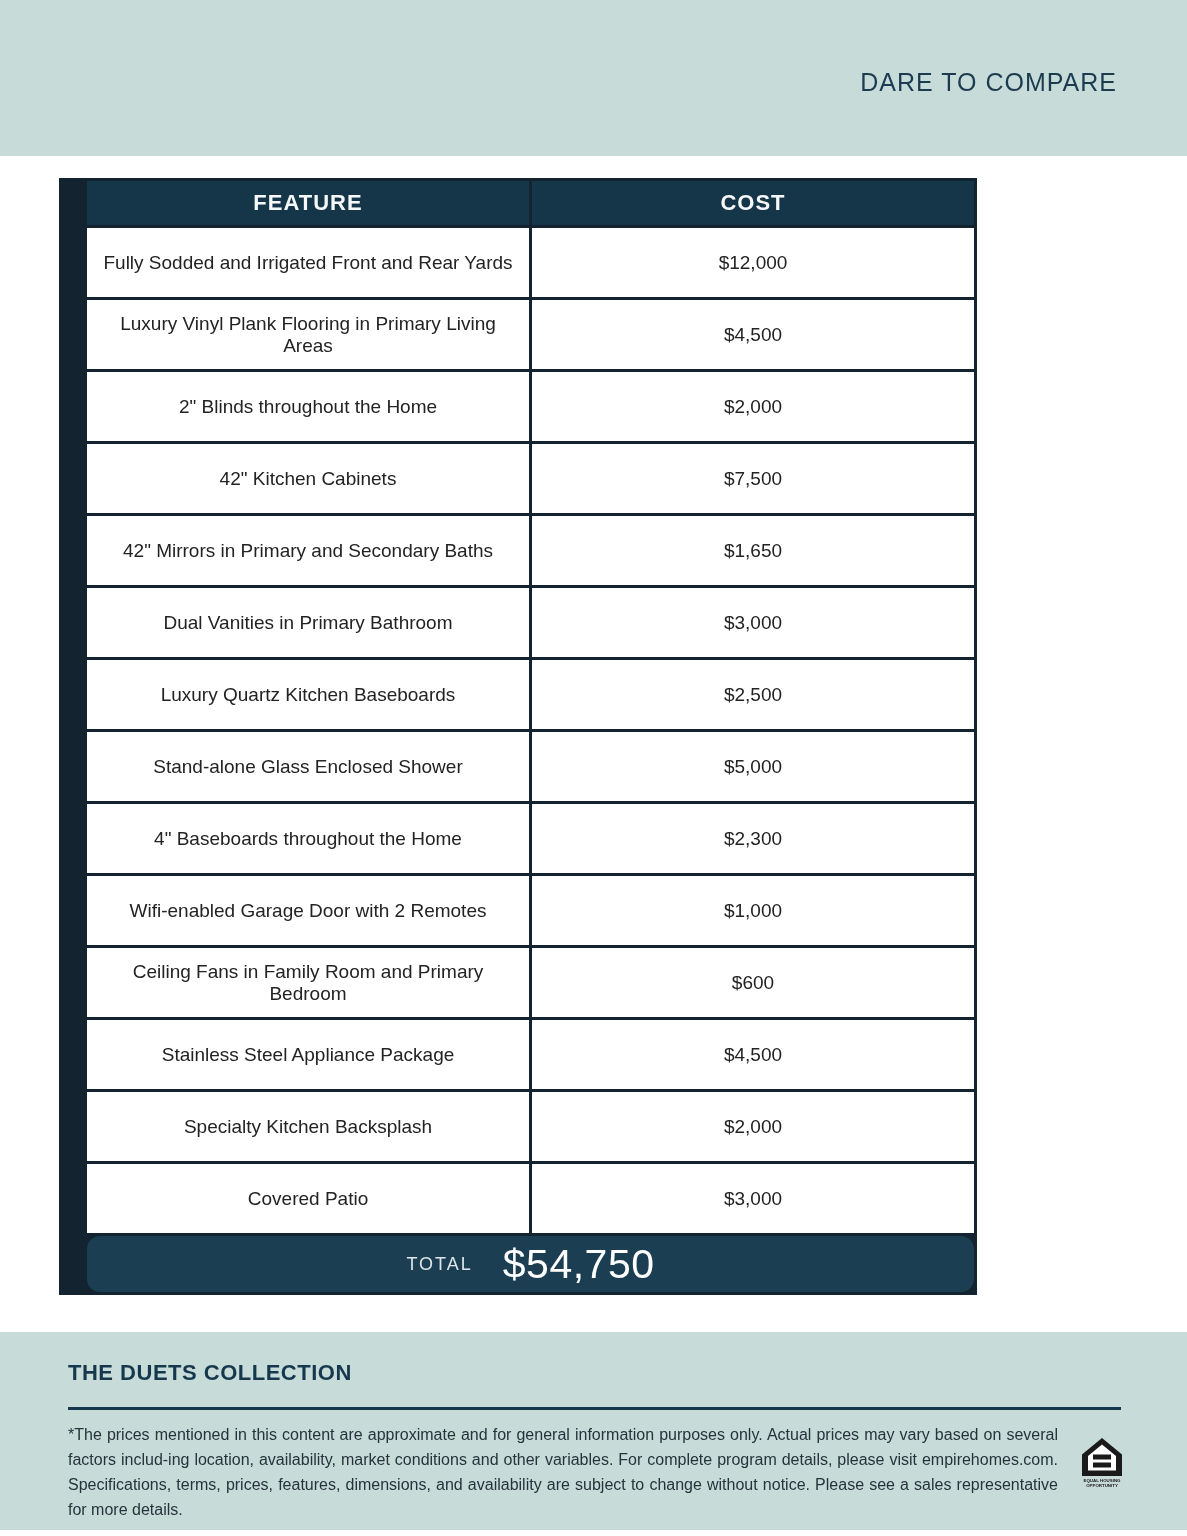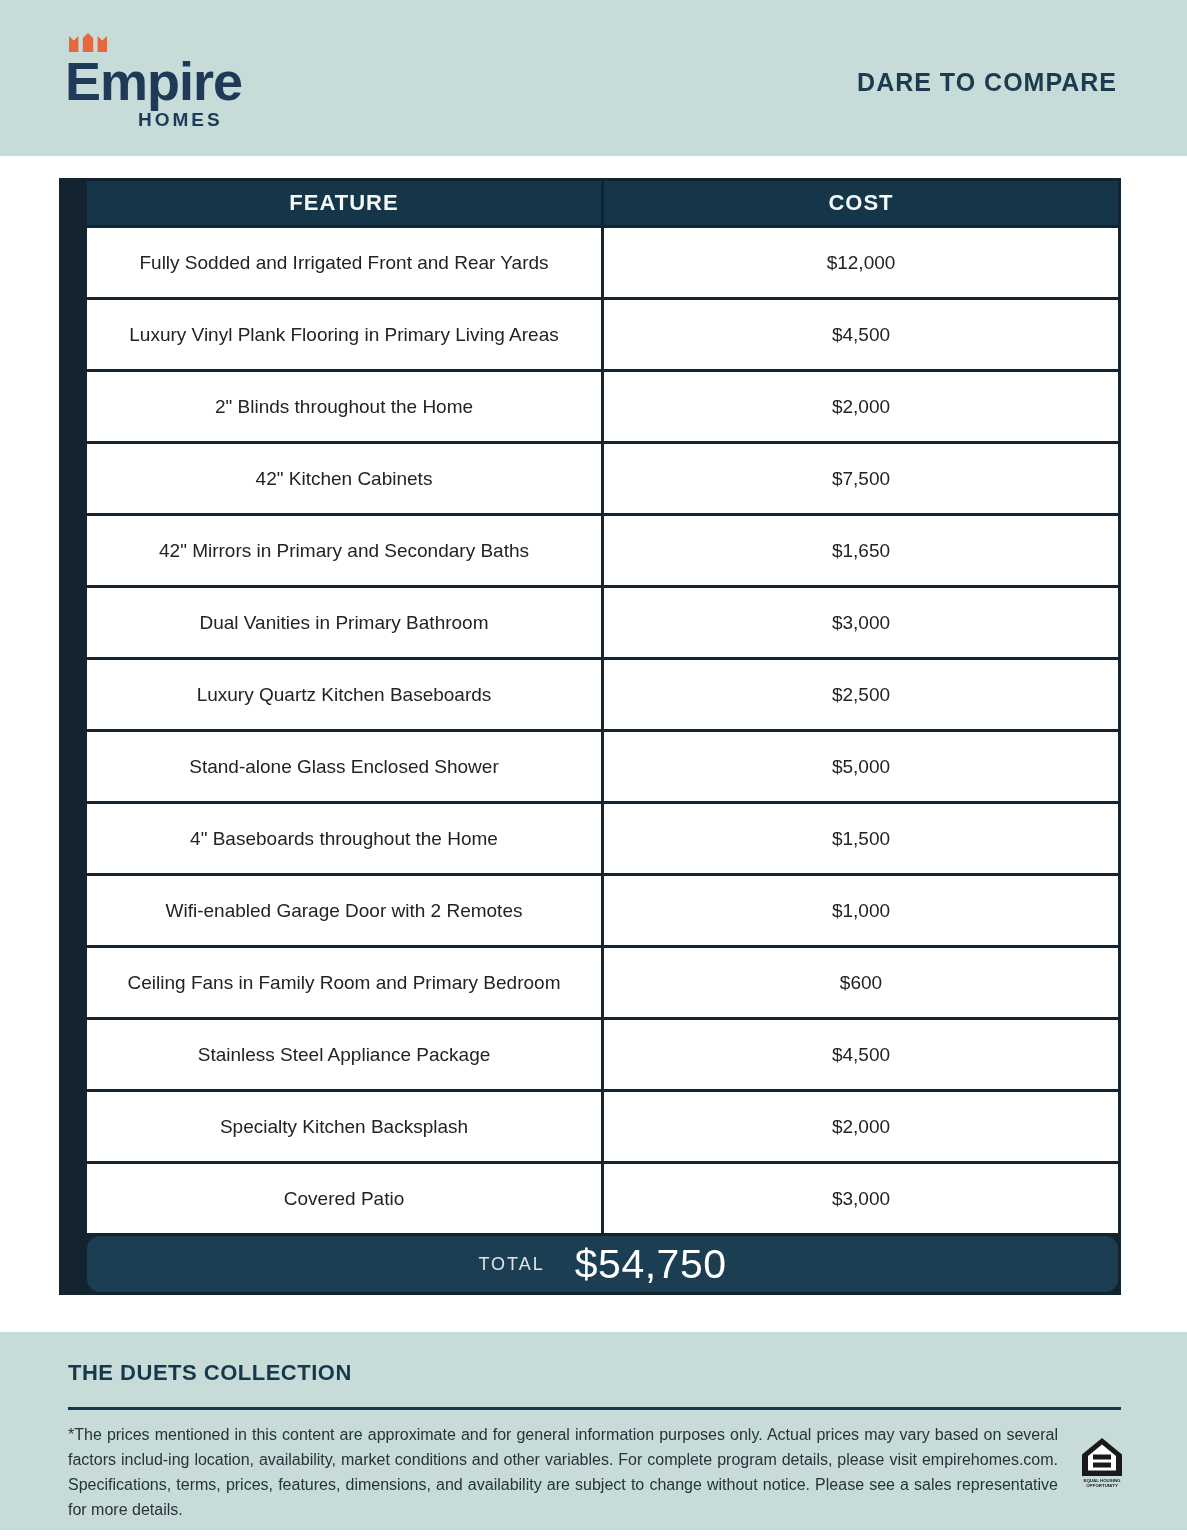--- a/index.html
+++ b/index.html
@@ -9,25 +9,25 @@
   
   .band-top{position:absolute;left:0;top:0;width:1187px;height:156px;background:#c7dbd9;}
   .band-bottom{position:absolute;left:0;top:1332px;width:1187px;height:198px;background:#c7dbd9;}
 
   
   .logo{position:absolute;left:65px;top:33px;width:220px;}
   .crown{display:block;margin-left:4px;margin-bottom:1px;}
   .logo-name{font-size:54px;font-weight:bold;color:#1e3a58;line-height:1.0;letter-spacing:-1px;}
   .logo-sub{font-size:19px;font-weight:bold;color:#1e3a58;letter-spacing:3px;margin-left:73px;margin-top:1px;}
 
-  .tagline{position:absolute;right:70px;top:68px;font-size:25px;font-weight:bold;
+  .tagline{position:absolute;right:70px;top:68px;font-size:25px;font-weight:normal;
            letter-spacing:1px;color:#1d3b50;}
 
   
-  .price-table{position:absolute;left:59px;top:178px;width:1062px;
+  .price-table{position:absolute;left:59px;top:178px;width:918px;
     display:grid;grid-template-columns:1fr 1fr;
     grid-template-rows:44px repeat(14,69px) 56px;
     gap:3px;background:#132330;border:3px solid #132330;box-sizing:border-box;padding-left:25px;}
   .head-cell{background:#153649;color:#f5f8f9;display:flex;align-items:center;justify-content:center;
     font-size:22px;font-weight:bold;letter-spacing:1px;}
   .cell{background:#ffffff;display:flex;align-items:center;justify-content:center;
     font-size:19px;color:#232323;text-align:center;padding:0 10px;}
   .total-row{grid-column:1 / 3;background:#1c3e52;display:flex;align-items:center;justify-content:center;border-radius:13px;}
   .total-label{font-size:18px;letter-spacing:2px;color:#dde5ea;margin-right:30px;}
   .total-value{font-size:41px;color:#ffffff;letter-spacing:0.5px;}
@@ -39,29 +39,20 @@
   .disclaimer{position:absolute;left:68px;top:1422px;width:990px;font-size:16px;line-height:25px;
     color:#27333b;text-align:justify;}
   .eho{position:absolute;left:1082px;top:1438px;}
 </style>
 </head>
 <body>
 
 <div class="page">
 
   <div class="band-top">
-    <div class="logo">
-      <svg class="crown" width="40" height="20" viewBox="0 0 40 20">
-        <path d="M0,3 L4.7,7.5 L9.4,3 L9.4,19 L0,19 Z" fill="#e5683f"></path>
-        <path d="M13.8,5 L19,0 L24.2,5 L24.2,19 L13.8,19 Z" fill="#e5683f"></path>
-        <path d="M28.6,3 L33.3,7.5 L38,3 L38,19 L28.6,19 Z" fill="#e5683f"></path>
-      </svg>
-      <div class="logo-name">Empire</div>
-      <div class="logo-sub">HOMES</div>
-    </div>
     <div class="tagline">DARE TO COMPARE</div>
   </div>
 
   <div class="price-table">
     <div class="head-cell">FEATURE</div>
     <div class="head-cell">COST</div>
 
     <div class="cell">Fully Sodded and Irrigated Front and Rear Yards</div>
       <div class="cell">$12,000</div>
       <div class="cell">Luxury Vinyl Plank Flooring in Primary Living Areas</div>
@@ -72,21 +63,21 @@
       <div class="cell">$7,500</div>
       <div class="cell">42" Mirrors in Primary and Secondary Baths</div>
       <div class="cell">$1,650</div>
       <div class="cell">Dual Vanities in Primary Bathroom</div>
       <div class="cell">$3,000</div>
       <div class="cell">Luxury Quartz Kitchen Baseboards</div>
       <div class="cell">$2,500</div>
       <div class="cell">Stand-alone Glass Enclosed Shower</div>
       <div class="cell">$5,000</div>
       <div class="cell">4" Baseboards throughout the Home</div>
-      <div class="cell">$1,500</div>
+      <div class="cell">$2,300</div>
       <div class="cell">Wifi-enabled Garage Door with 2 Remotes</div>
       <div class="cell">$1,000</div>
       <div class="cell">Ceiling Fans in Family Room and Primary Bedroom</div>
       <div class="cell">$600</div>
       <div class="cell">Stainless Steel Appliance Package</div>
       <div class="cell">$4,500</div>
       <div class="cell">Specialty Kitchen Backsplash</div>
       <div class="cell">$2,000</div>
       <div class="cell">Covered Patio</div>
       <div class="cell">$3,000</div>

